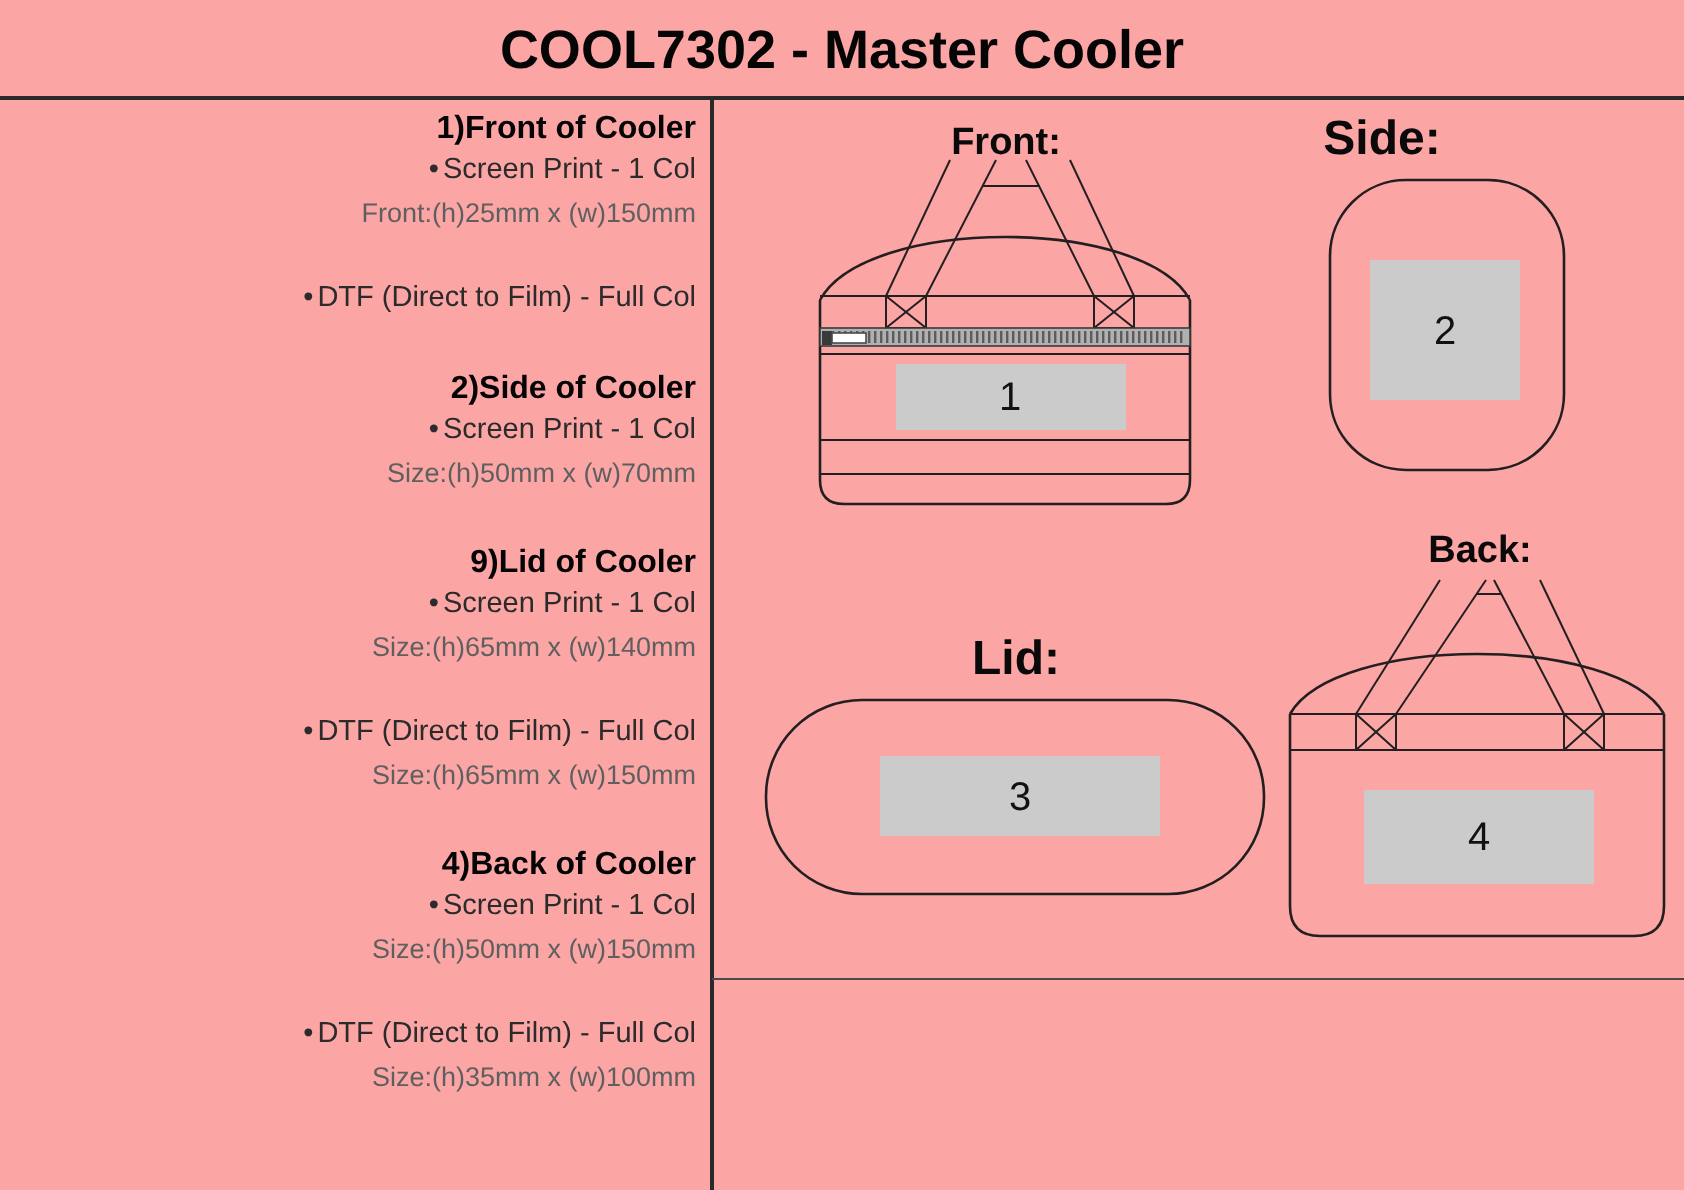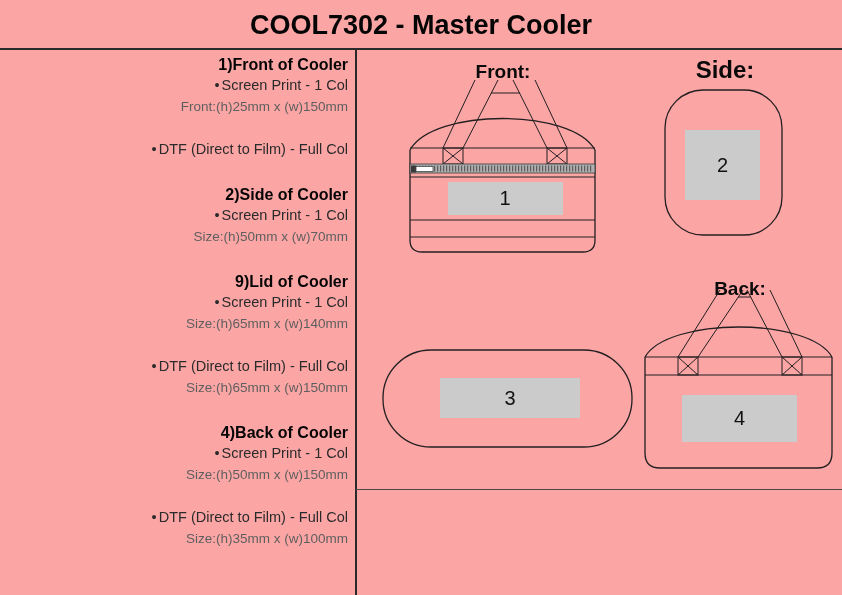--- a/index.html
+++ b/index.html
@@ -20,23 +20,23 @@
   .sidebar { position:absolute; top:54px; left:8px; width:340px;text-align:right; }
   .spec-section + .spec-section { margin-top:24px; }
   .spec-heading { font-size:16px; font-weight:bold; line-height:21px; color:#050505; }
   .spec-item + .spec-item { margin-top:22px; }
   .spec-method { font-size:14.5px; line-height:21px; color:#2b2b2b; padding-left:6px;margin-left:24px; }
   .spec-method .bullet { margin-right:2px; }
   .spec-size { font-size:13.5px; line-height:21px; color:#5f5f5f; padding-left:13px; }
   
   .view-label { position:absolute; text-align:center; font-weight:bold; color:#0a0a0a; }
   .label-front { top:61px;  left:403px; width:200px; font-size:19px; }
-  .label-side  { top:56px;  left:660px; width:130px; font-size:24px; }
+  .label-side  { top:56px;  left:626px; width:130px; font-size:24px; }
   .label-lid   { top:316px; left:378px; width:260px; font-size:24px; }
-  .label-back  { top:278px; left:640px; width:200px; font-size:19px; }
+  .label-back  { top:265px; left:640px; width:200px; font-size:19px; }
   svg { position:absolute; overflow:visible; }
   .svg-front { top:78px;  left:403px; }
   .svg-side  { top:85px;  left:660px; }
   .svg-lid   { top:345px; left:378px; }
   .svg-back  { top:285px; left:640px; }
   .outline { fill:none; stroke:#231f20; stroke-width:1.3; }
   .thin    { fill:none; stroke:#231f20; stroke-width:1; }
   .print-area { fill:#cbcbcb; stroke:none; }
   .area-num { font-family:"Liberation Sans", sans-serif; font-size:20px; fill:#111; text-anchor:middle; }
 </style>
@@ -92,20 +92,21 @@
       <div class="spec-item">
         <div class="spec-method"><span class="bullet">•</span><span>DTF (Direct to Film) - Full Col</span></div>
         <div class="spec-size">Size:(h)35mm x (w)100mm</div>
       </div>
     </div>
 
   </div>
 
   <div class="view-label label-front">Front:</div>
   <div class="view-label label-side">Side:</div>
+  <div class="view-label label-lid">Lid:</div>
   <div class="view-label label-back">Back:</div>
 
   <svg class="svg-front" width="200" height="180" viewBox="0 0 200 180">
 
     <path class="outline" d="M 7,72 C 30,30 169,30 192,72"></path>
 
     <path class="outline" d="M 7,72 L 7,162 Q 7,174 19,174 L 180,174 Q 192,174 192,162 L 192,72"></path>
 
     <line class="thin" x1="7" y1="70" x2="192" y2="70"></line>
 

